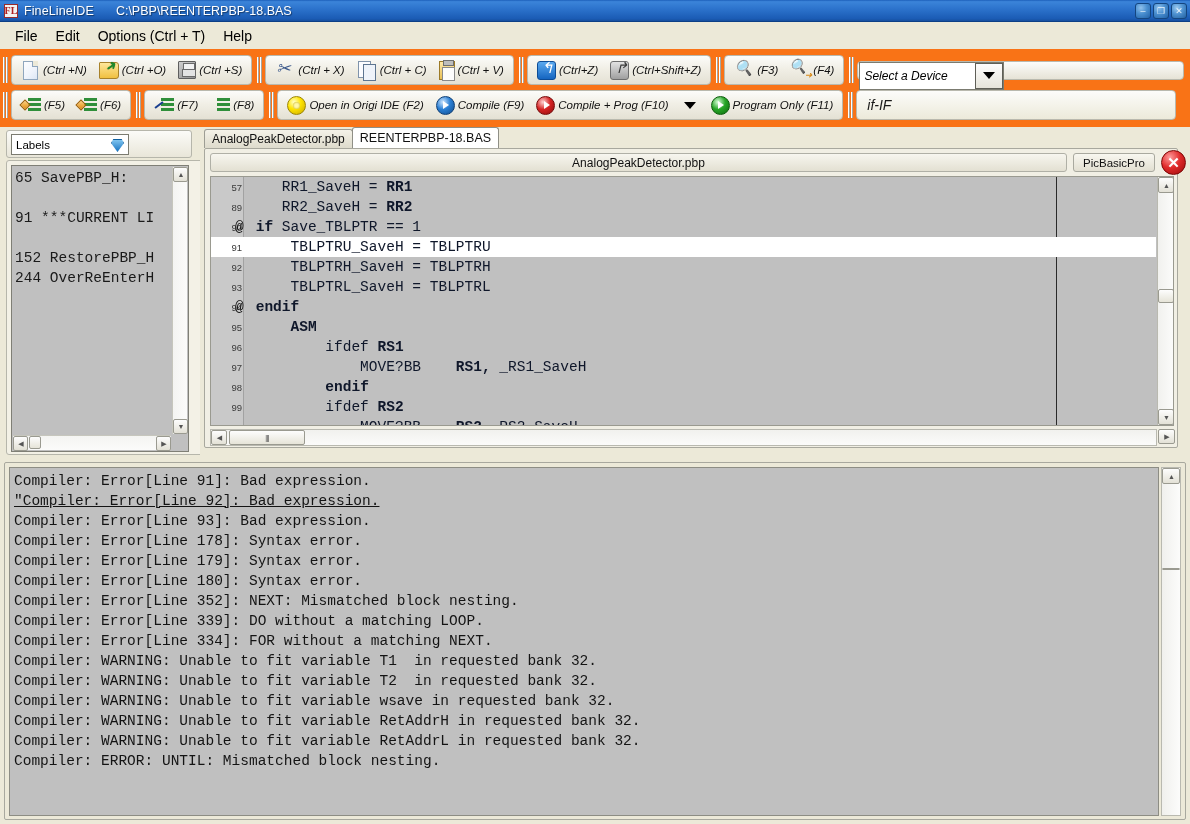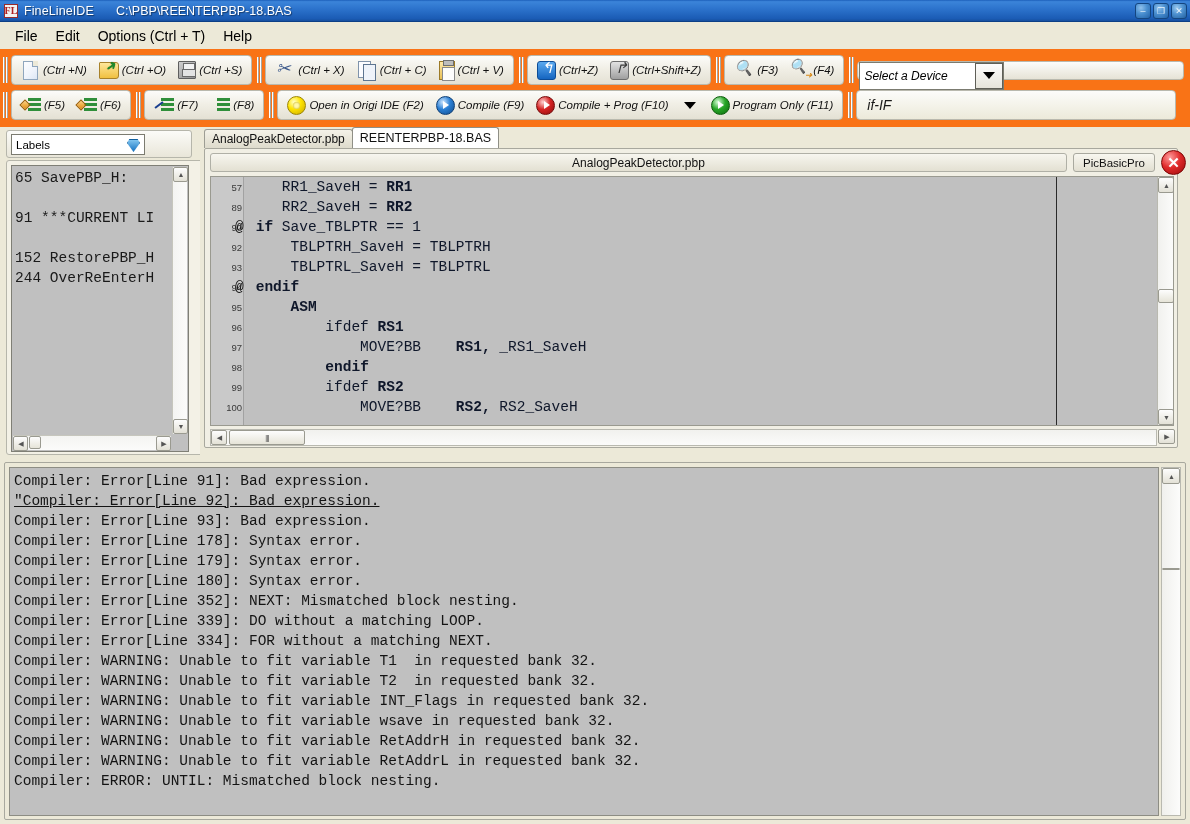--- a/index.html
+++ b/index.html
@@ -153,21 +153,21 @@
   }
 
   
   .leftpanel { position: absolute; left: 6px; top: 130px; width: 186px; height: 325px; }
   .lp-combo-wrap {
     position: absolute; left: 0; top: 0; width: 186px; height: 28px;
     border: 1px solid #b6b6ab; border-radius: 3px;
     background: linear-gradient(to bottom,#fbfbf8,#e9e6d9);
   }
   .lp-combo {
-    position: absolute; left: 4px; top: 3px; width: 134px; height: 21px;
+    position: absolute; left: 4px; top: 3px; width: 118px; height: 21px;
     background: #fff; border: 1px solid #7b7b70;
     font-size: 11.5px; display: flex; align-items: center; padding-left: 4px;
   }
   .lp-combo .diamond {
     position: absolute; right: 4px; top: 4px; width: 13px; height: 13px;
     background: linear-gradient(to bottom,#7fc4ef,#1c77c4);
     border: 1px solid #0f5f9e;
     clip-path: polygon(50% 100%, 0% 30%, 18% 0%, 82% 0%, 100% 30%);
   }
   .lp-list-frame {
@@ -501,20 +501,21 @@
       <div class="pbpbtn">PicBasicPro</div>
       <div class="closebtn">✕</div>
 
       <div class="codearea">
         <div class="gutter"></div>
         <div class="ruler"></div>
         <div class="code-lines" id="code-lines">
             <div class="cl"><span class="num">57</span><span class="txt">    RR1_SaveH = <b>RR1</b></span></div>
             <div class="cl"><span class="num">89</span><span class="txt">    RR2_SaveH = <b>RR2</b></span></div>
             <div class="cl"><span class="num">90</span><span class="at">@</span><span class="txt"> <b>if</b> Save_TBLPTR == 1</span></div>
+            <div class="cl hl"><span class="num">91</span><span class="txt">     TBLPTRU_SaveH = TBLPTRU</span></div>
             <div class="cl"><span class="num">92</span><span class="txt">     TBLPTRH_SaveH = TBLPTRH</span></div>
             <div class="cl"><span class="num">93</span><span class="txt">     TBLPTRL_SaveH = TBLPTRL</span></div>
             <div class="cl"><span class="num">94</span><span class="at">@</span><span class="txt"> <b>endif</b></span></div>
             <div class="cl"><span class="num">95</span><span class="txt">     <b>ASM</b></span></div>
             <div class="cl"><span class="num">96</span><span class="txt">         ifdef <b>RS1</b></span></div>
             <div class="cl"><span class="num">97</span><span class="txt">             MOVE?BB    <b>RS1,</b> _RS1_SaveH</span></div>
             <div class="cl"><span class="num">98</span><span class="txt">         <b>endif</b></span></div>
             <div class="cl"><span class="num">99</span><span class="txt">         ifdef <b>RS2</b></span></div>
             <div class="cl"><span class="num">100</span><span class="txt">             MOVE?BB    <b>RS2,</b> RS2_SaveH</span></div>
           </div>
@@ -552,21 +553,20 @@
           <div class="ol underlined">"Compiler: Error[Line 92]: Bad expression.</div>
           <div class="ol">Compiler: Error[Line 93]: Bad expression.</div>
           <div class="ol">Compiler: Error[Line 178]: Syntax error.</div>
           <div class="ol">Compiler: Error[Line 179]: Syntax error.</div>
           <div class="ol">Compiler: Error[Line 180]: Syntax error.</div>
           <div class="ol">Compiler: Error[Line 352]: NEXT: Mismatched block nesting.</div>
           <div class="ol">Compiler: Error[Line 339]: DO without a matching LOOP.</div>
           <div class="ol">Compiler: Error[Line 334]: FOR without a matching NEXT.</div>
           <div class="ol">Compiler: WARNING: Unable to fit variable T1  in requested bank 32.</div>
           <div class="ol">Compiler: WARNING: Unable to fit variable T2  in requested bank 32.</div>
-          <div class="ol">Compiler: WARNING: Unable to fit variable INT_Flags in requested bank 32.</div>
           <div class="ol">Compiler: WARNING: Unable to fit variable wsave in requested bank 32.</div>
           <div class="ol">Compiler: WARNING: Unable to fit variable RetAddrH in requested bank 32.</div>
           <div class="ol">Compiler: WARNING: Unable to fit variable RetAddrL in requested bank 32.</div>
           <div class="ol">Compiler: ERROR: UNTIL: Mismatched block nesting.</div>
         </div>
     </div>
     <div class="out-sb-v">
       <div class="sb-btn" style="left:0;top:0;width:18px;height:16px;">
           <span class="tick">▲</span>
         </div>

